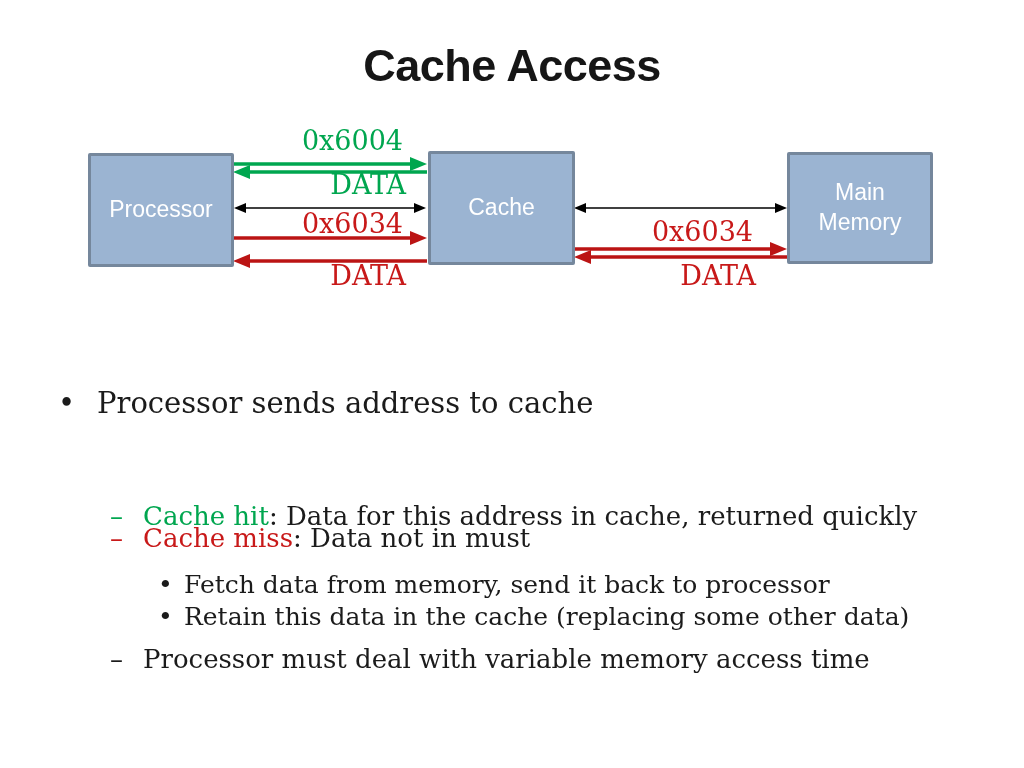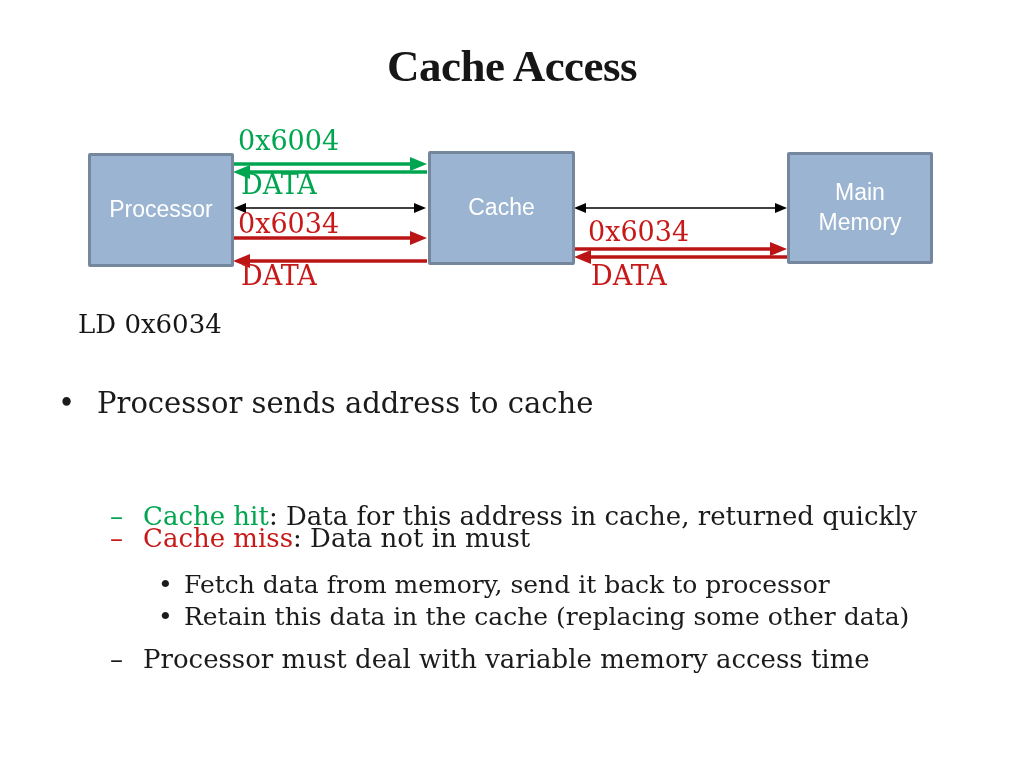--- a/index.html
+++ b/index.html
@@ -3,21 +3,21 @@
 <meta charset="utf-8">
 <style>
   html, body { margin:0; padding:0; background:#ffffff; }
   .slide {
     position:relative; width:1024px; height:768px; background:#ffffff;
     overflow:hidden; font-family:"DejaVu Serif", serif; color:#1b1b1b;
   }
   
   .title {
     position:absolute; left:0; top:40px; width:100%; text-align:center;
-    font-family:Liberation Serif, serif; font-weight:700;
+    font-family:Liberation Sans, sans-serif; font-weight:700;
     font-size:45px; color:#161616; letter-spacing:-0.5px;
   }
   
   .box {
     position:absolute; box-sizing:border-box;
     background:var(--box-fill,#9BB4D2); border:3px solid var(--box-border,#75879C);
     border-radius:2px; display:flex; align-items:center; justify-content:center;
     color:#ffffff; font-family:"Liberation Sans", sans-serif; font-size:23px;
     text-align:center; line-height:1.3;
   }
@@ -28,21 +28,21 @@
   
   svg.arrows { position:absolute; left:0; top:0; width:1024px; height:360px; }
   .g-green line { stroke:var(--green,#00A64F); stroke-width:3.4px; }
   .g-green path { fill:var(--green,#00A64F); }
   .g-red line   { stroke:var(--red,#BB1414); stroke-width:3.4px; }
   .g-red path   { fill:var(--red,#BB1414); }
   .g-black line { stroke:#000000; stroke-width:1.7px; }
   .g-black path { fill:#000000; }
   
   .dlabel {
-    position:absolute; text-align:left; font-size:27px; line-height:28px;
+    position:absolute; text-align:right; font-size:27px; line-height:28px;
     white-space:nowrap;
   }
   .green { color:var(--green,#00A64F); }
   .red   { color:var(--red-text,#C81919); }
   .ld {
     position:absolute; left:78px; font-size:26px; line-height:29px;
     color:#161616; white-space:nowrap;
   }
   
   .bl { position:absolute; white-space:nowrap; color:#1b1b1b; }
@@ -108,21 +108,20 @@
     <span class="box-label">Main Memory</span>
   </div>
 
   <div class="dlabel green" style="left:238px; top:127px; width:165px;">0x6004</div>
   <div class="dlabel green" style="left:241px; top:171px; width:165px;">DATA</div>
   <div class="dlabel red" style="left:238px; top:210px; width:165px;">0x6034</div>
   <div class="dlabel red" style="left:241px; top:262px; width:165px;">DATA</div>
   <div class="dlabel red" style="left:588px; top:218px; width:165px;">0x6034</div>
   <div class="dlabel red" style="left:591px; top:262px; width:165px;">DATA</div>
 
-  <div class="ld" style="top:310px;">LD 0x6034</div>
 
   <div class="bl s1" style="left:58px; top:386px;">
     <span class="mk mk1">•</span><span>Processor sends address to cache</span>
   </div>
   <div class="bl s2" style="left:110px; top:501px;">
     <span class="mk mk2 green">–</span><span class="green">Cache hit</span><span>: Data for this address in cache, returned quickly</span>
   </div>
   <div class="bl s2" style="left:110px; top:523px;">
     <span class="mk mk2 red">–</span><span class="red">Cache miss</span><span>: Data not in must</span>
   </div>

